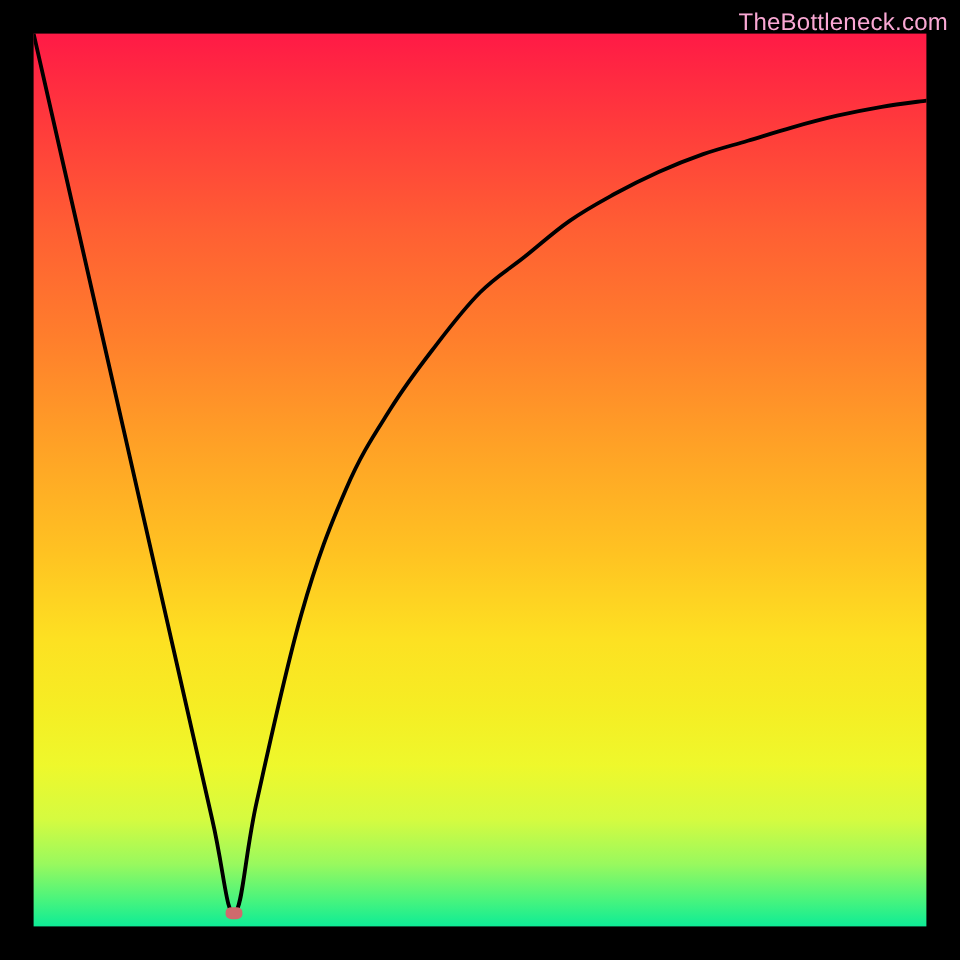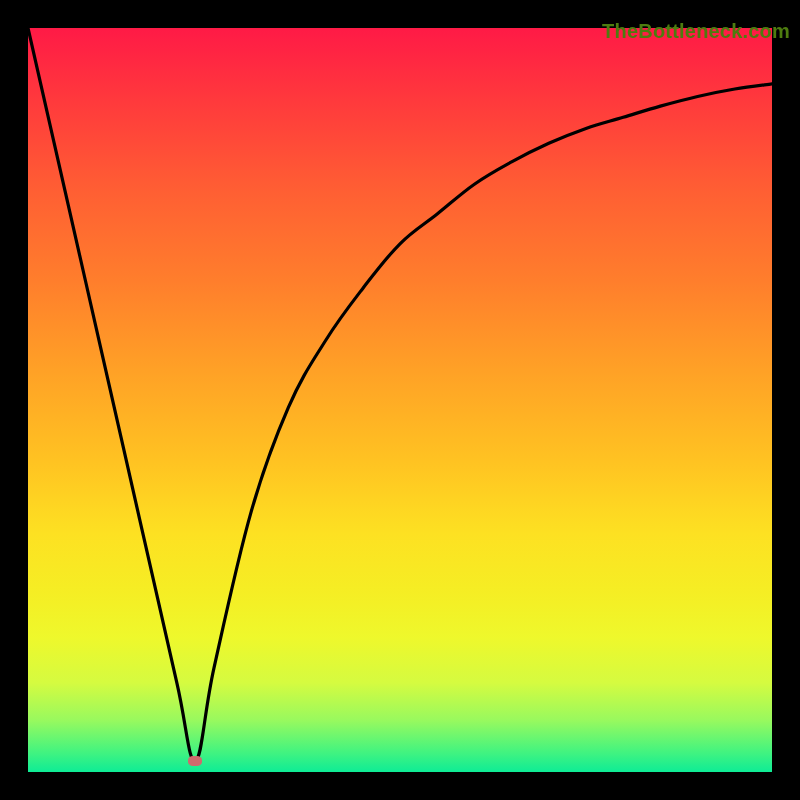--- a/index.html
+++ b/index.html
@@ -36,25 +36,25 @@
       #f5ee24 76%,
       #eef82c 82%,
       #d5fb40 88%,
       #99f95e 93%,
       #49f47d 97%,
       #0eec96 100%
     );
   }
   .watermark {
     position: absolute;
-    top: 20px;
+    top: 8px;
     right: 10px;
-    color: #4d7c0f;
+    color: #f9a8d4;
     font-size: 20px;
-    font-weight: 700;
+    font-weight: 400;
     letter-spacing: 0.2px;
     user-select: none;
   }
   svg.curve {
     position: absolute;
     left: 0;
     top: 0;
     width: 100%;
     height: 100%;
   }

